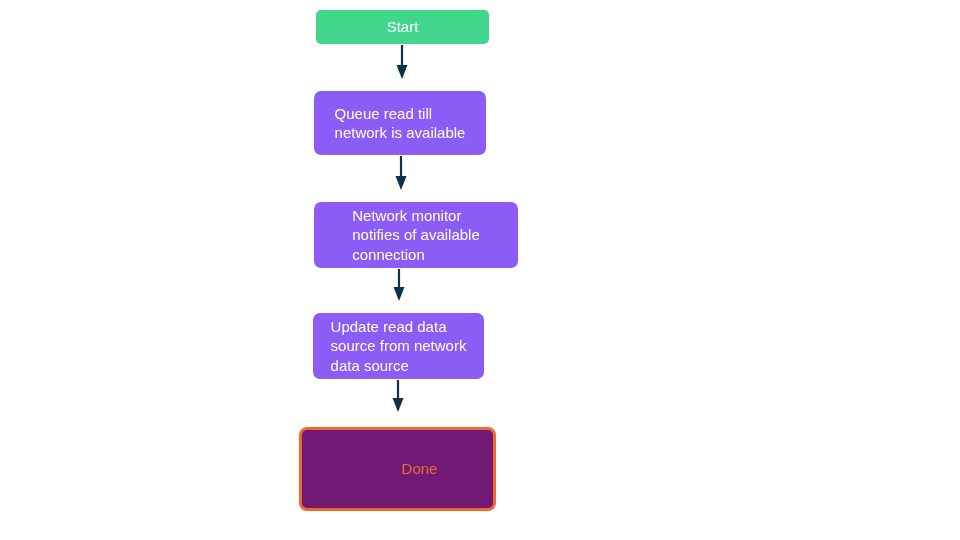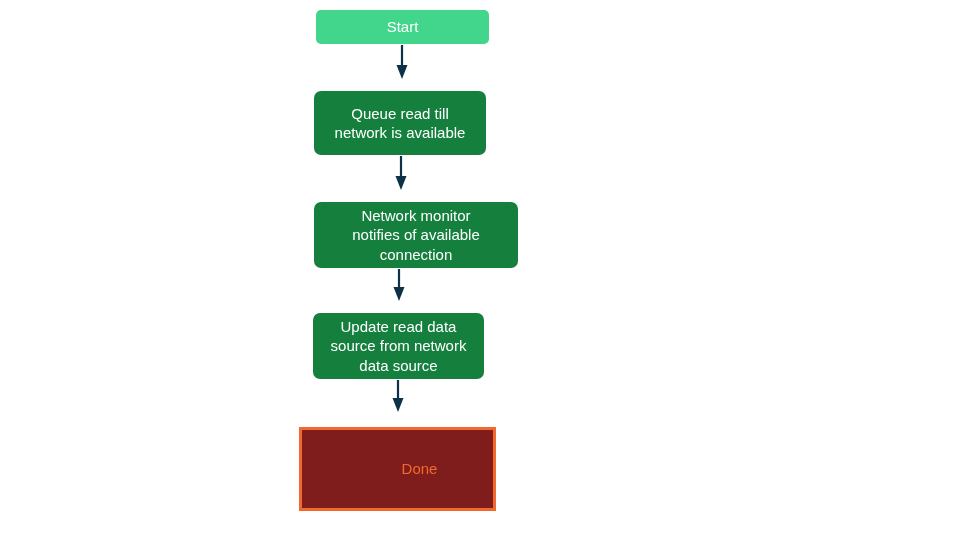--- a/index.html
+++ b/index.html
@@ -22,21 +22,20 @@
     width: 960px;
     height: 540px;
   }
 
   .node {
     position: absolute;
     box-sizing: border-box;
     display: flex;
     align-items: center;
     justify-content: center;
-    text-align: center;
   }
 
   .node-label {
     display: block;
     white-space: pre-line;
     line-height: 1.30;
   }
 
   
   .node-start {
@@ -47,41 +46,41 @@
     background: #41D68B;
     border-radius: 5px;
   }
   .node-start .node-label {
     color: #ffffff;
     font-size: 15px;
   }
 
   
   .node-process {
-    background: #15803d;
+    background: #8b5cf6;
     border-radius: 7px;
   }
   .node-process .node-label {
     color: #ffffff;
     font-size: 15px;
   }
 
   .node-p1 { left: 314px; top: 91px;  width: 172px; height: 64px; }
   .node-p2 { left: 314px; top: 202px; width: 204px; height: 66px; }
   .node-p3 { left: 313px; top: 313px; width: 171px; height: 66px; }
 
   
   .node-done {
     left: 299px;
     top: 427px;
     width: 197px;
     height: 84px;
-    background: #7f1d1d;
+    background: #701a75;
     border: 3px solid #F1692E;
-    border-radius: 0;
+    border-radius: 8px;
     padding-left: 44px;
   }
   .node-done .node-label {
     color: #F1692E;
     font-size: 15px;
   }
 
   
   #arrow-layer {
     position: absolute;

